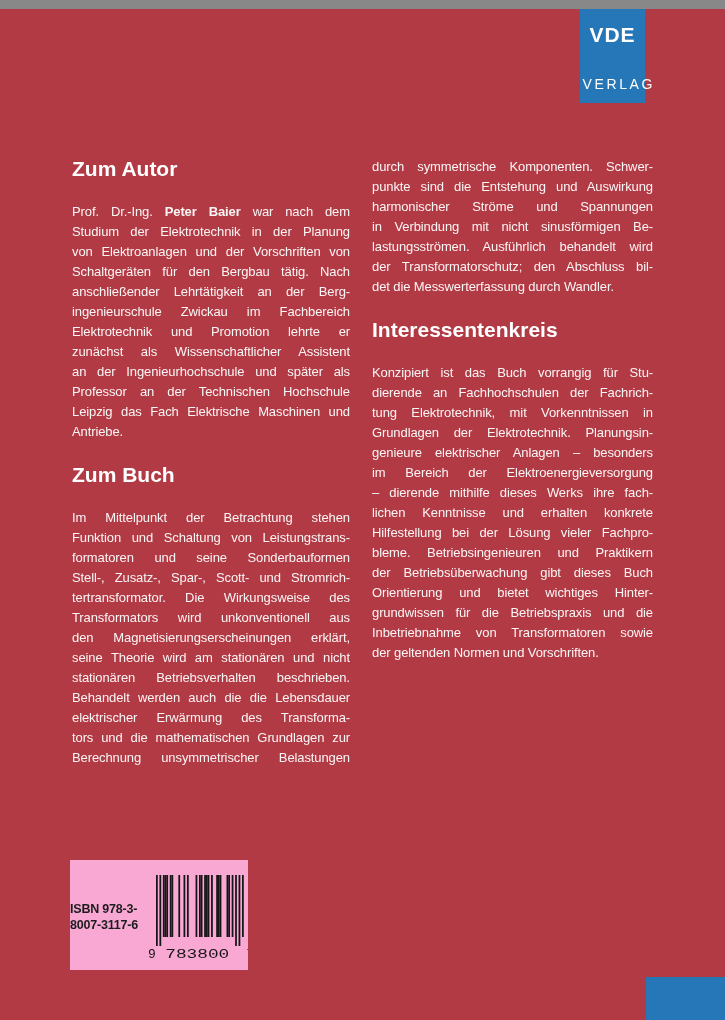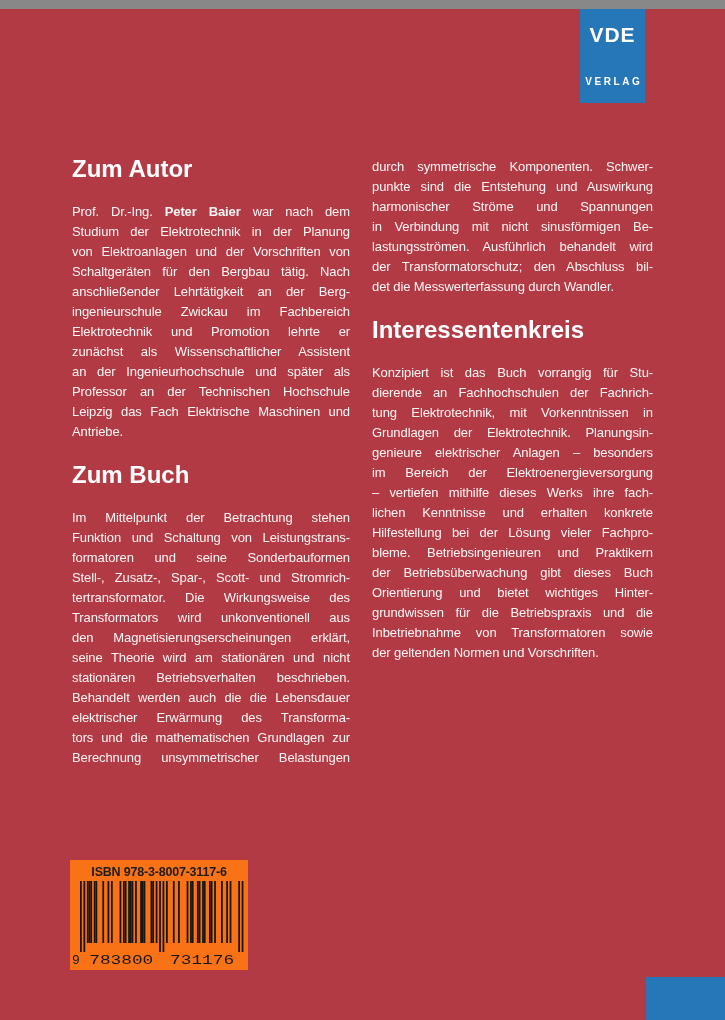--- a/index.html
+++ b/index.html
@@ -29,36 +29,36 @@
     text-align: center;
     color: #ffffff;
     font-size: 21px;
     font-weight: 800;
     letter-spacing: 1px;
   }
   .vde-sub {
     margin-top: 29px;
     text-align: center;
     color: #ffffff;
-    font-size: 10px;
-    font-weight: 700;
+    font-size: 14px;
+    font-weight: 400;
     letter-spacing: 2.6px;
     text-indent: 2.6px; 
   }
 
   
   .col {
     position: absolute;
     top: 148px;
     color: #faf5f5;
   }
   .col-left  { left: 72px;  width: 278px; }
   .col-right { left: 372px; width: 281px; }
   .col-heading {
-    font-size: 24px;
+    font-size: 21px;
     font-weight: 700;
     line-height: 24px;
     margin: 0 0 21px 0;
     color: #ffffff;
   }
   .para { margin: 0 0 0 0; }
   .para + .col-heading, .para ~ .col-heading { margin-top: 21px; }
   .tline {
     font-size: 13px;
     line-height: 20px;
@@ -68,23 +68,23 @@
     white-space: normal;
   }
   .para:not(.continues) .tline:last-child { text-align-last: left; }
   .tline b { font-weight: 700; }
 
   
   .barcode-box {
     position: absolute;
     left: 70px; top: 851px;
     width: 178px; height: 110px;
-    background: #f97316;
+    background: #f9a8d4;
     display: flex;
-    flex-direction: column;
+    flex-direction: row;
     align-items: center;
     box-sizing: border-box;
     padding-top: 4px;
   }
   .isbn-text {
     color: #1c1c1c;
     font-size: 12.5px;
     font-weight: 600;
     letter-spacing: -0.2px;
     line-height: 16px;
@@ -153,21 +153,21 @@
         <div class="tline">det die Messwerterfassung durch Wandler.</div>
       </div>
       <div class="col-heading">Interessentenkreis</div>
       <div class="para">
         <div class="tline">Konzipiert ist das Buch vorrangig für Stu-</div>
         <div class="tline">dierende an Fachhochschulen der Fachrich-</div>
         <div class="tline">tung Elektrotechnik, mit Vorkenntnissen in</div>
         <div class="tline">Grundlagen der Elektrotechnik. Planungsin-</div>
         <div class="tline">genieure elektrischer Anlagen – besonders</div>
         <div class="tline">im Bereich der Elektroenergieversorgung</div>
-        <div class="tline">– vertiefen mithilfe dieses Werks ihre fach-</div>
+        <div class="tline">– dierende mithilfe dieses Werks ihre fach-</div>
         <div class="tline">lichen Kenntnisse und erhalten konkrete</div>
         <div class="tline">Hilfestellung bei der Lösung vieler Fachpro-</div>
         <div class="tline">bleme. Betriebsingenieuren und Praktikern</div>
         <div class="tline">der Betriebsüberwachung gibt dieses Buch</div>
         <div class="tline">Orientierung und bietet wichtiges Hinter-</div>
         <div class="tline">grundwissen für die Betriebspraxis und die</div>
         <div class="tline">Inbetriebnahme von Transformatoren sowie</div>
         <div class="tline">der geltenden Normen und Vorschriften.</div>
       </div>
     </div>

